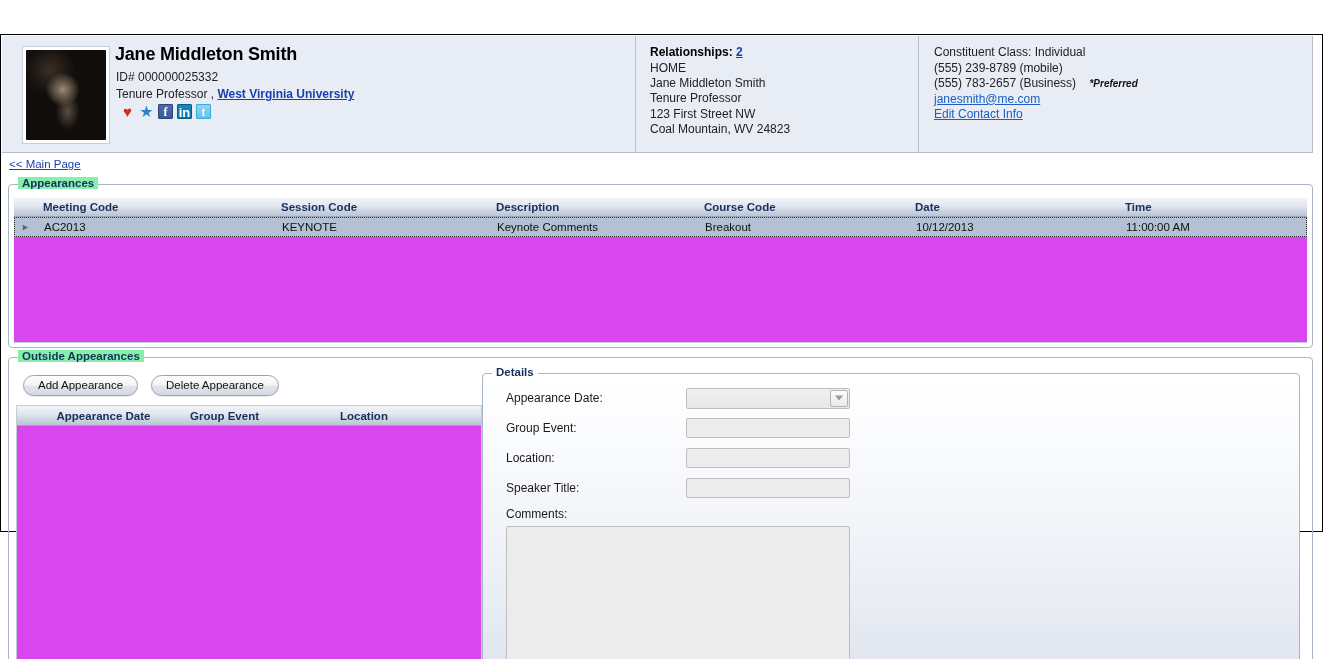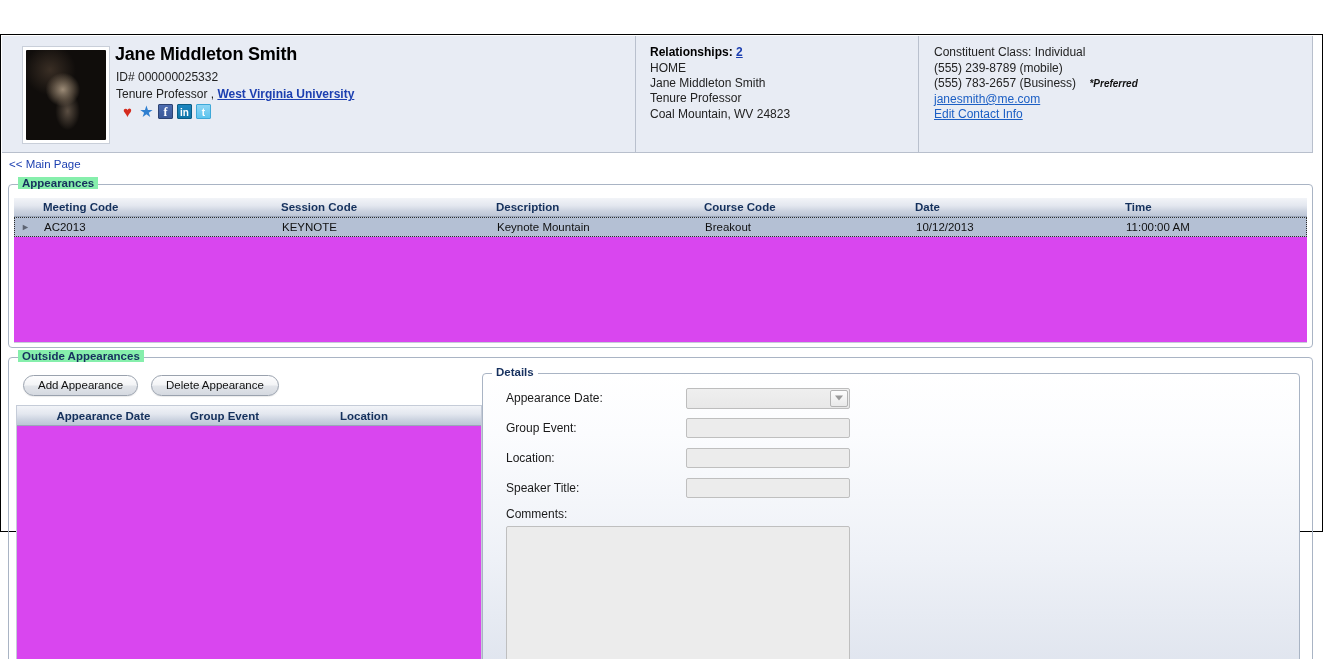--- a/index.html
+++ b/index.html
@@ -143,21 +143,21 @@
     font-weight: bold;
     font-size: 12px;
     border: 1px solid #2d4373;
     box-sizing: border-box;
     border-radius: 1px;
   }
   .sicon.li {
     background: linear-gradient(#1c85c0, #0e76a8);
     color: #ffffff;
     font-weight: bold;
-    font-size: 10px;
+    font-size: 13px;
     border: 1px solid #0a5c84;
     box-sizing: border-box;
     border-radius: 1px;
   }
   .sicon.tw {
     background: linear-gradient(#8fd6f5, #5ec4ee);
     color: #ffffff;
     font-weight: bold;
     font-size: 10px;
     border: 1px solid #3ea8d8;
@@ -200,20 +200,21 @@
     text-decoration: underline;
     cursor: pointer;
   }
 
   
   .main-page-link {
     position: absolute;
     left: 8px; top: 123px;
     font-size: 11.5px;
     color: #1c3fb0;
+    text-decoration: underline;
     cursor: pointer;
   }
 
   
   .fset {
     position: absolute;
     border: 1px solid #a9b4c4;
     border-radius: 4px;
     box-sizing: border-box;
     background: transparent;
@@ -450,20 +451,21 @@
     </div>
 
     <div class="hdr-col-rel">
       <div class="rel-title">
         <span>Relationships:</span>
         <span class="rel-count">2</span>
       </div>
       <div class="rel-line">HOME</div>
       <div class="rel-line">Jane Middleton Smith</div>
       <div class="rel-line">Tenure Professor</div>
+      <div class="rel-line">123 First Street NW</div>
       <div class="rel-line">Coal Mountain, WV 24823</div>
     </div>
 
     <div class="hdr-col-contact">
       <div class="contact-line">Constituent Class: Individual</div>
       <div class="contact-line">(555) 239-8789 (mobile)</div>
       <div class="contact-line">
         <span>(555) 783-2657 (Business)</span>
         <span class="preferred-tag">*Preferred</span>
       </div>
@@ -490,21 +492,21 @@
         <div class="gh-cell c-desc">Description</div>
         <div class="gh-cell c-course">Course Code</div>
         <div class="gh-cell c-date">Date</div>
         <div class="gh-cell c-time">Time</div>
       </div>
       <div class="grid-body">
         <div class="grid-row selected">
           <div class="row-indicator">►</div>
           <div class="gr-cell c-meeting">AC2013</div>
           <div class="gr-cell c-session">KEYNOTE</div>
-          <div class="gr-cell c-desc">Keynote Mountain</div>
+          <div class="gr-cell c-desc">Keynote Comments</div>
           <div class="gr-cell c-course">Breakout</div>
           <div class="gr-cell c-date">10/12/2013</div>
           <div class="gr-cell c-time">11:00:00 AM</div>
         </div>
       </div>
     </div>
   </div>
 
   <div class="fset" id="fs-outside">
     <div class="fset-legend">Outside Appearances</div>

